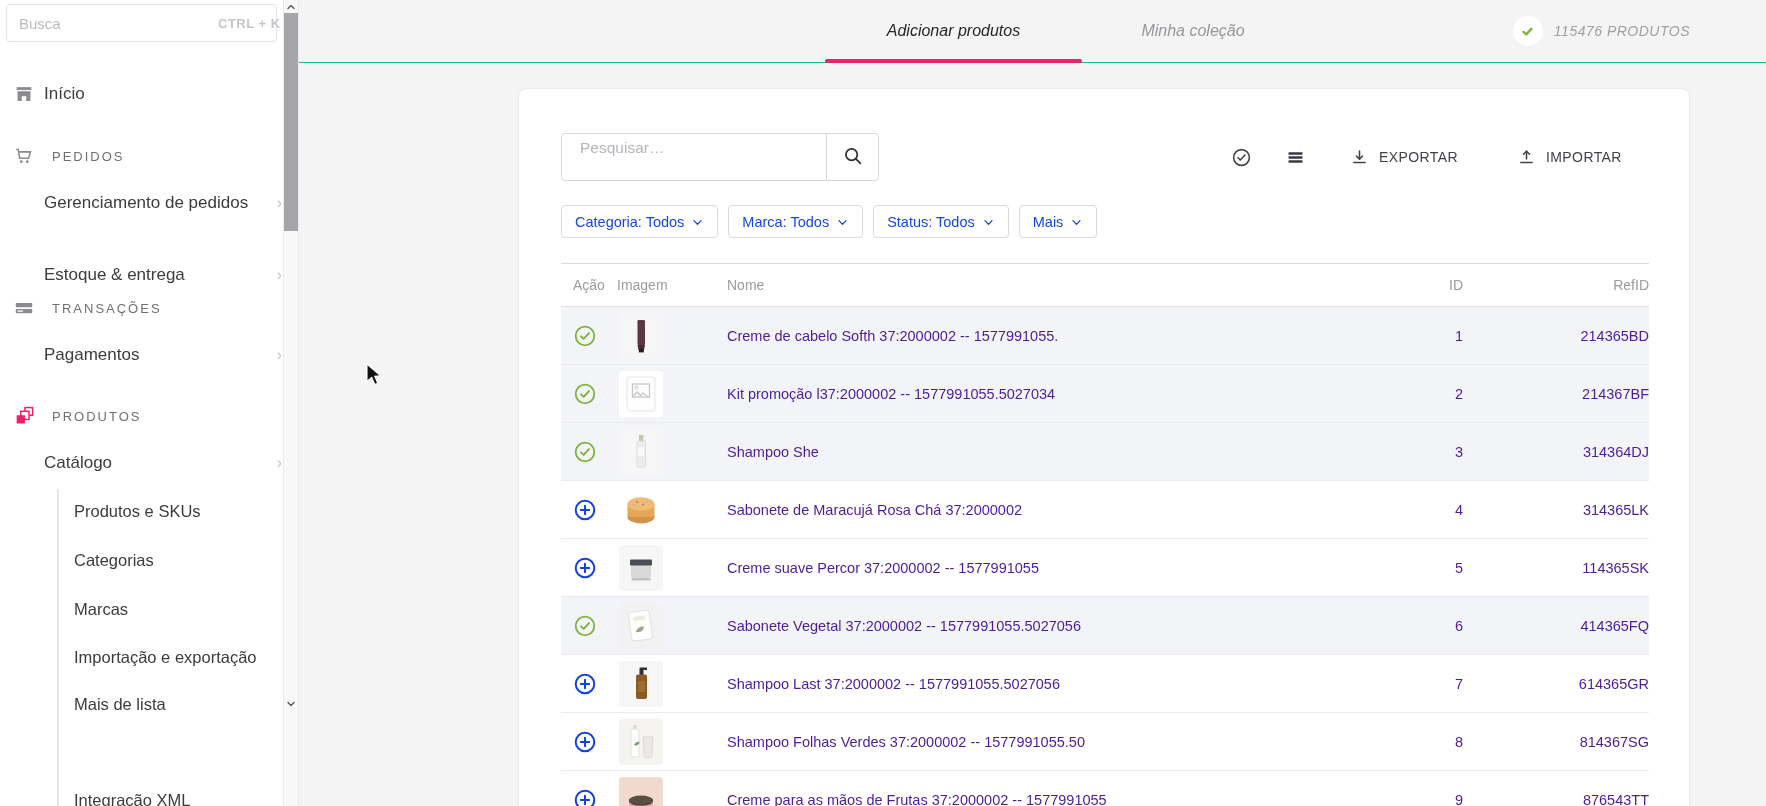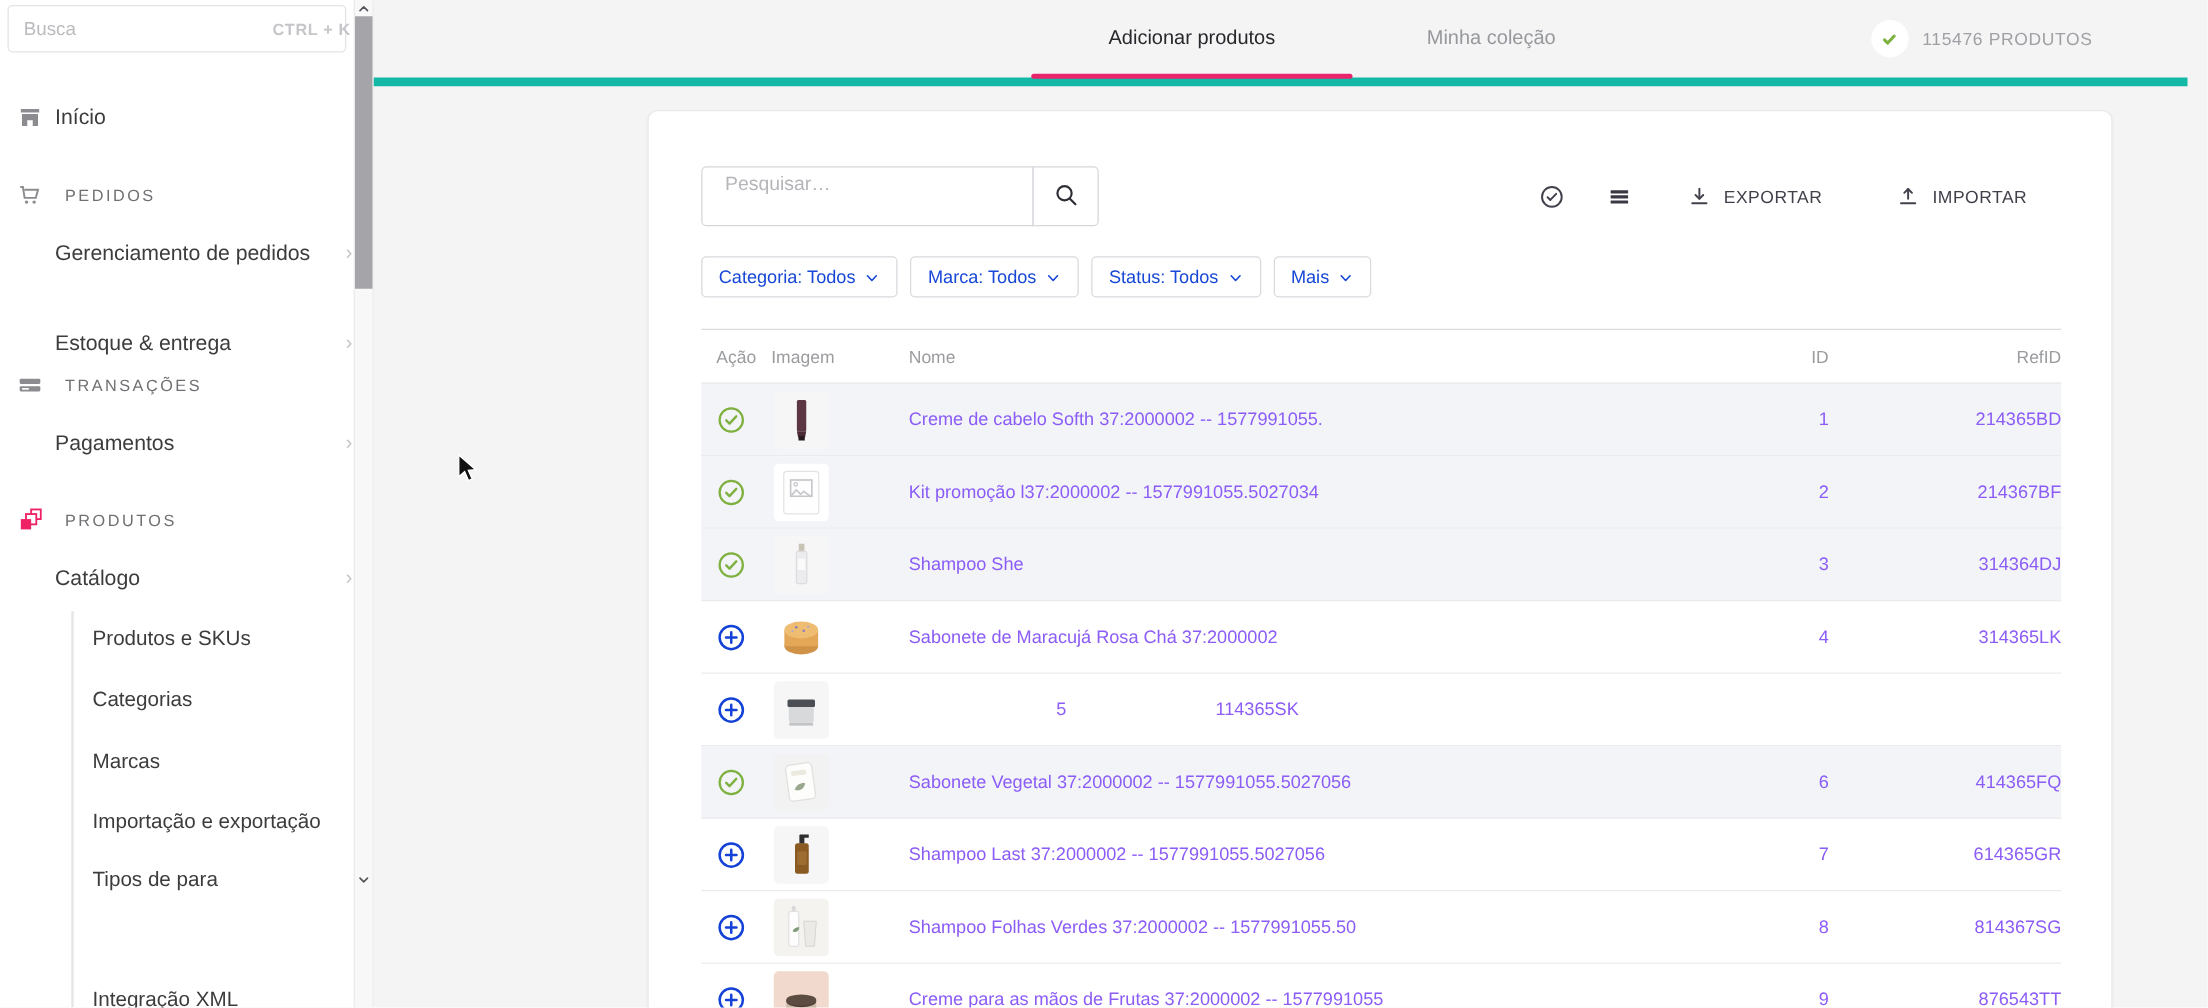--- a/index.html
+++ b/index.html
@@ -28,21 +28,21 @@
   .sb-rule{position:absolute;left:57px;top:489px;width:2px;height:317px;background:#e6e6e8;}
   
   #vscroll{position:absolute;left:283px;top:0;width:16px;height:806px;background:#f8f8f9;
     border-left:1px solid #ebebee;border-right:1px solid #ebebee;box-sizing:border-box;}
   #vthumb{position:absolute;left:0;top:13px;width:100%;height:218px;background:#a5a5a9;}
   .varrow{position:absolute;left:1px;width:12px;height:12px;}
   .varrow svg{width:12px;height:12px;display:block;}
   #varrow-up{top:1px;}
   #varrow-down{top:698px;}
   
-  #tabbar{position:absolute;left:299px;top:0;right:16px;height:62px;border-bottom:7px solid #14b8a6;}
+  #tabbar{position:absolute;left:299px;top:0;right:0;height:62px;border-bottom:1px solid #14b8a6;font-style:italic;}
   .tab{position:absolute;top:0;height:62px;display:flex;align-items:center;justify-content:center;
     font-size:16px;cursor:pointer;}
   #tab-0{left:526px;width:257px;color:#28282c;}
   #tab-1{left:783px;width:222px;color:#96989c;}
   .tab-underline{position:absolute;left:0;bottom:-1px;width:100%;height:4px;background:#e8246d;border-radius:2px;}
   .badge{position:absolute;right:76px;top:0;height:62px;display:flex;align-items:center;gap:11px;}
   .badge-circle{width:30px;height:30px;border-radius:50%;background:#fff;display:flex;
     align-items:center;justify-content:center;}
   .badge-circle svg{width:17px;height:17px;display:block;}
   .badge-label{color:#9fa0a4;font-size:14px;letter-spacing:.5px;}
@@ -75,21 +75,21 @@
   
   #table{position:absolute;left:42px;top:174px;width:1088px;}
   .thead{display:flex;height:42px;align-items:center;border-top:1px solid #dcdcdf;
     border-bottom:1px solid #e3e3e6;color:#9b9c9f;font-size:14px;}
   .col-a{width:56px;padding-left:12px;box-sizing:border-box;display:flex;align-items:center;}
   .col-i{width:66px;display:flex;align-items:center;}
   .col-n{flex:1;overflow:hidden;white-space:nowrap;margin-left:44px;}
   .col-id{width:170px;text-align:right;}
   .col-r{width:186px;text-align:right;}
   .row{display:flex;height:57px;align-items:center;border-bottom:1px solid #ebebed;
-    font-size:14.5px;color:#8b5cf6;}
+    font-size:14.5px;color:#4c1d95;}
   .row.hl{background:#f2f4f8;}
   .act-btn{width:26px;height:26px;border:none;background:none;padding:0;cursor:pointer;}
   .act-btn svg{width:24px;height:24px;display:block;}
   .thumb{width:44px;height:46px;border-radius:4px;background:#f6f6f7;margin-left:2px;overflow:hidden;}
   .thumb svg{width:44px;height:46px;display:block;}
   .k-placeholder{background:#ffffff;}
   .k-soap-round{background:#ffffff;}
   .k-soap-pack{background:#f2f2f3;}
   .k-bottles-pair{background:#f4f3ef;}
   .k-jar-pink{background:#f1dacd;}
@@ -172,21 +172,21 @@
       <div class="sb-item subitem" style="top: 546px;">
         <span class="lbl">Categorias</span>
       </div>
       <div class="sb-item subitem" style="top: 595px;">
         <span class="lbl">Marcas</span>
       </div>
       <div class="sb-item subitem" style="top: 643px;">
         <span class="lbl">Importação e exportação</span>
       </div>
       <div class="sb-item subitem" style="top: 690px;">
-        <span class="lbl">Tipos de para</span>
+        <span class="lbl">Mais de lista</span>
       </div>
       <div class="sb-item subitem" style="top: 786px;">
         <span class="lbl">Integração XML</span>
       </div>
     </nav>
   <div class="sb-rule"></div>
 </aside>
 
 <div id="vscroll">
   <span class="varrow" id="varrow-up">
@@ -423,20 +423,21 @@
           </div>
           <div class="col-i">
             <div class="thumb k-jar-gray">
               <svg viewBox="0 0 44 46">
                 <rect x="12.5" y="33" width="19" height="2.5" fill="#c2c3c6"></rect>
                 <rect x="12" y="19" width="20" height="14" rx="2" fill="#d8d9db"></rect>
                 <rect x="11" y="14.5" width="22" height="6" rx="1.2" fill="#4b4e54"></rect>
               </svg>
             </div>
           </div>
+          <div class="col-n">Creme suave Percor 37:2000002 -- 1577991055</div>
           <div class="col-id">5</div>
           <div class="col-r">114365SK</div>
         </div>
         <div class="row hl">
           <div class="col-a">
             <button class="act-btn">
               <svg viewBox="0 0 24 24">
                 <circle cx="12" cy="12" r="9.3" fill="none" stroke="#7fb140" stroke-width="1.8"></circle>
                 <path d="M8 12.3l2.6 2.6 5.4-5.8" fill="none" stroke="#7fb140" stroke-width="1.9" stroke-linecap="round" stroke-linejoin="round"></path>
               </svg>

